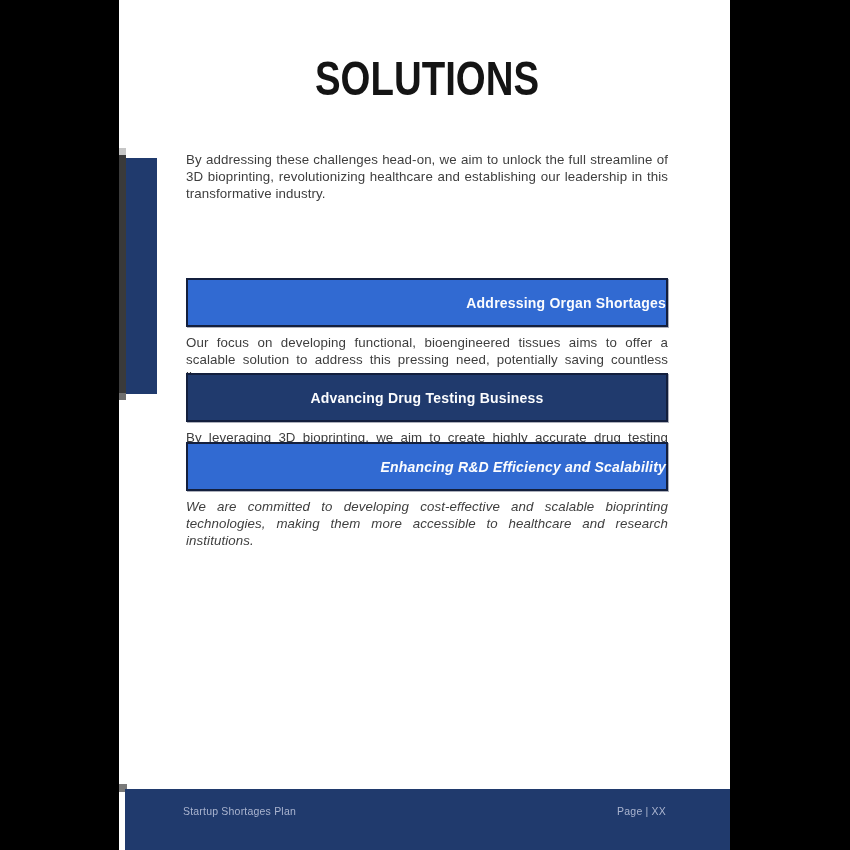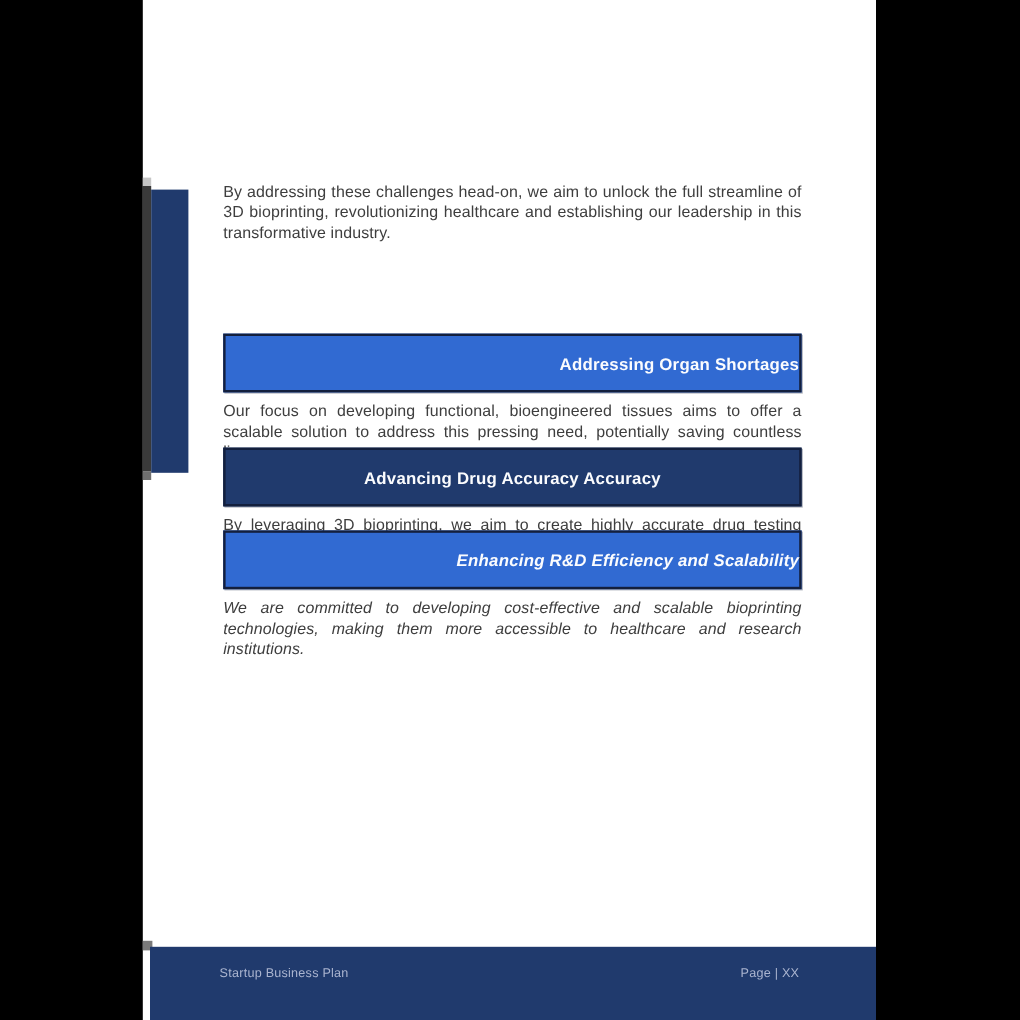--- a/index.html
+++ b/index.html
@@ -89,49 +89,52 @@
 </head>
 <body>
 
 <div id="canvas">
 
   <div class="margin-left"></div>
   <div class="margin-right"></div>
 
   <div class="page"></div>
 
+  <div class="title-wrap">
+    <span class="title">SOLUTIONS</span>
+  </div>
 
   <p class="intro">By addressing these challenges head-on, we aim to unlock the full streamline of 3D bioprinting, revolutionizing healthcare and establishing our leadership in this transformative industry.</p>
 
   <div class="accent-cap"></div>
   <div class="accent-strip"></div>
   <div class="accent-strip-foot"></div>
   <div class="accent-bar"></div>
 
   <div class="section section-1">
     <div class="banner" data-variant="light">
       <span class="banner-label">Addressing Organ Shortages</span>
     </div>
     <p class="section-body">Our focus on developing functional, bioengineered tissues aims to offer a scalable solution to address this pressing need, potentially saving countless lives.</p>
   </div>
 
   <div class="section section-2">
     <div class="banner" data-variant="dark">
-      <span class="banner-label">Advancing Drug Accuracy Accuracy</span>
+      <span class="banner-label">Advancing Drug Testing Business</span>
     </div>
     <p class="section-body">By leveraging 3D bioprinting, we aim to create highly accurate drug testing models, reducing animal testing and improving the efficiency of drug development.</p>
   </div>
 
   <div class="section section-3">
     <div class="banner" data-variant="light">
       <span class="banner-label">Enhancing R&amp;D Efficiency and Scalability</span>
     </div>
     <p class="section-body">We are committed to developing cost-effective and scalable bioprinting technologies, making them more accessible to healthcare and research institutions.</p>
   </div>
 
 
   <div class="footer-square"></div>
   <div class="footer">
-    <span>Startup Business Plan</span>
+    <span>Startup Shortages Plan</span>
     <span>Page | XX</span>
   </div>
 
 </div>
 
 </body></html>

